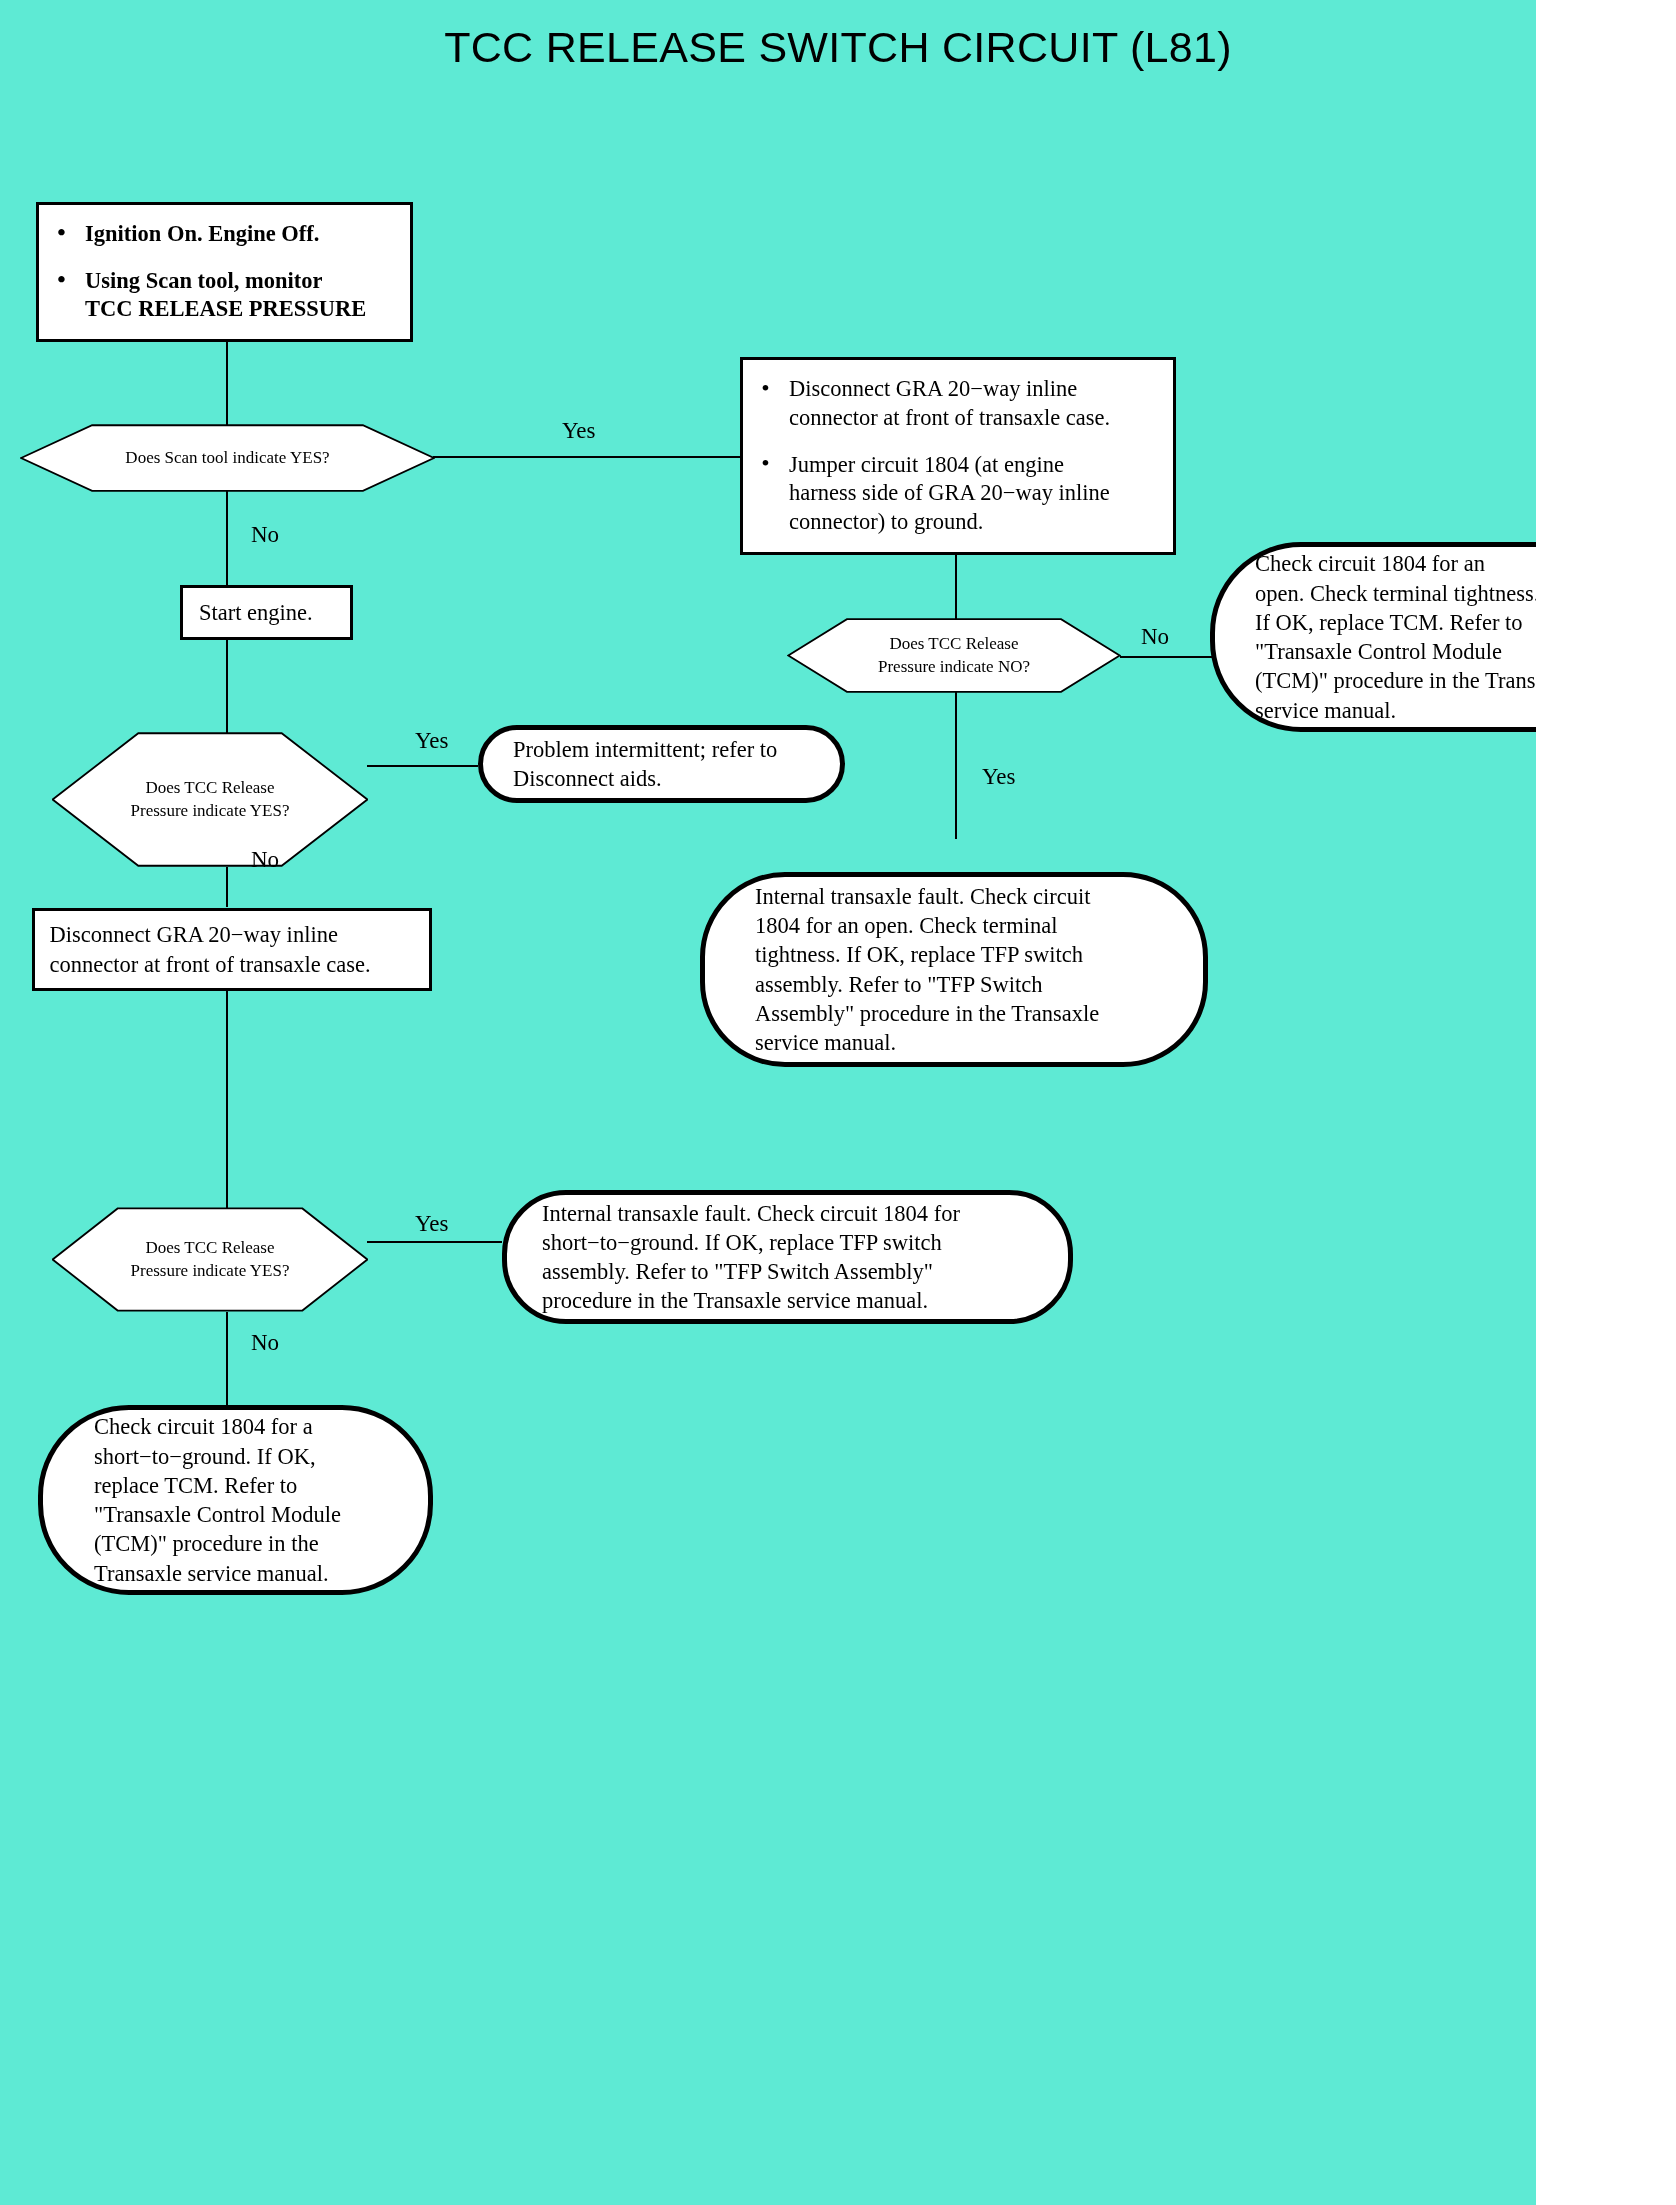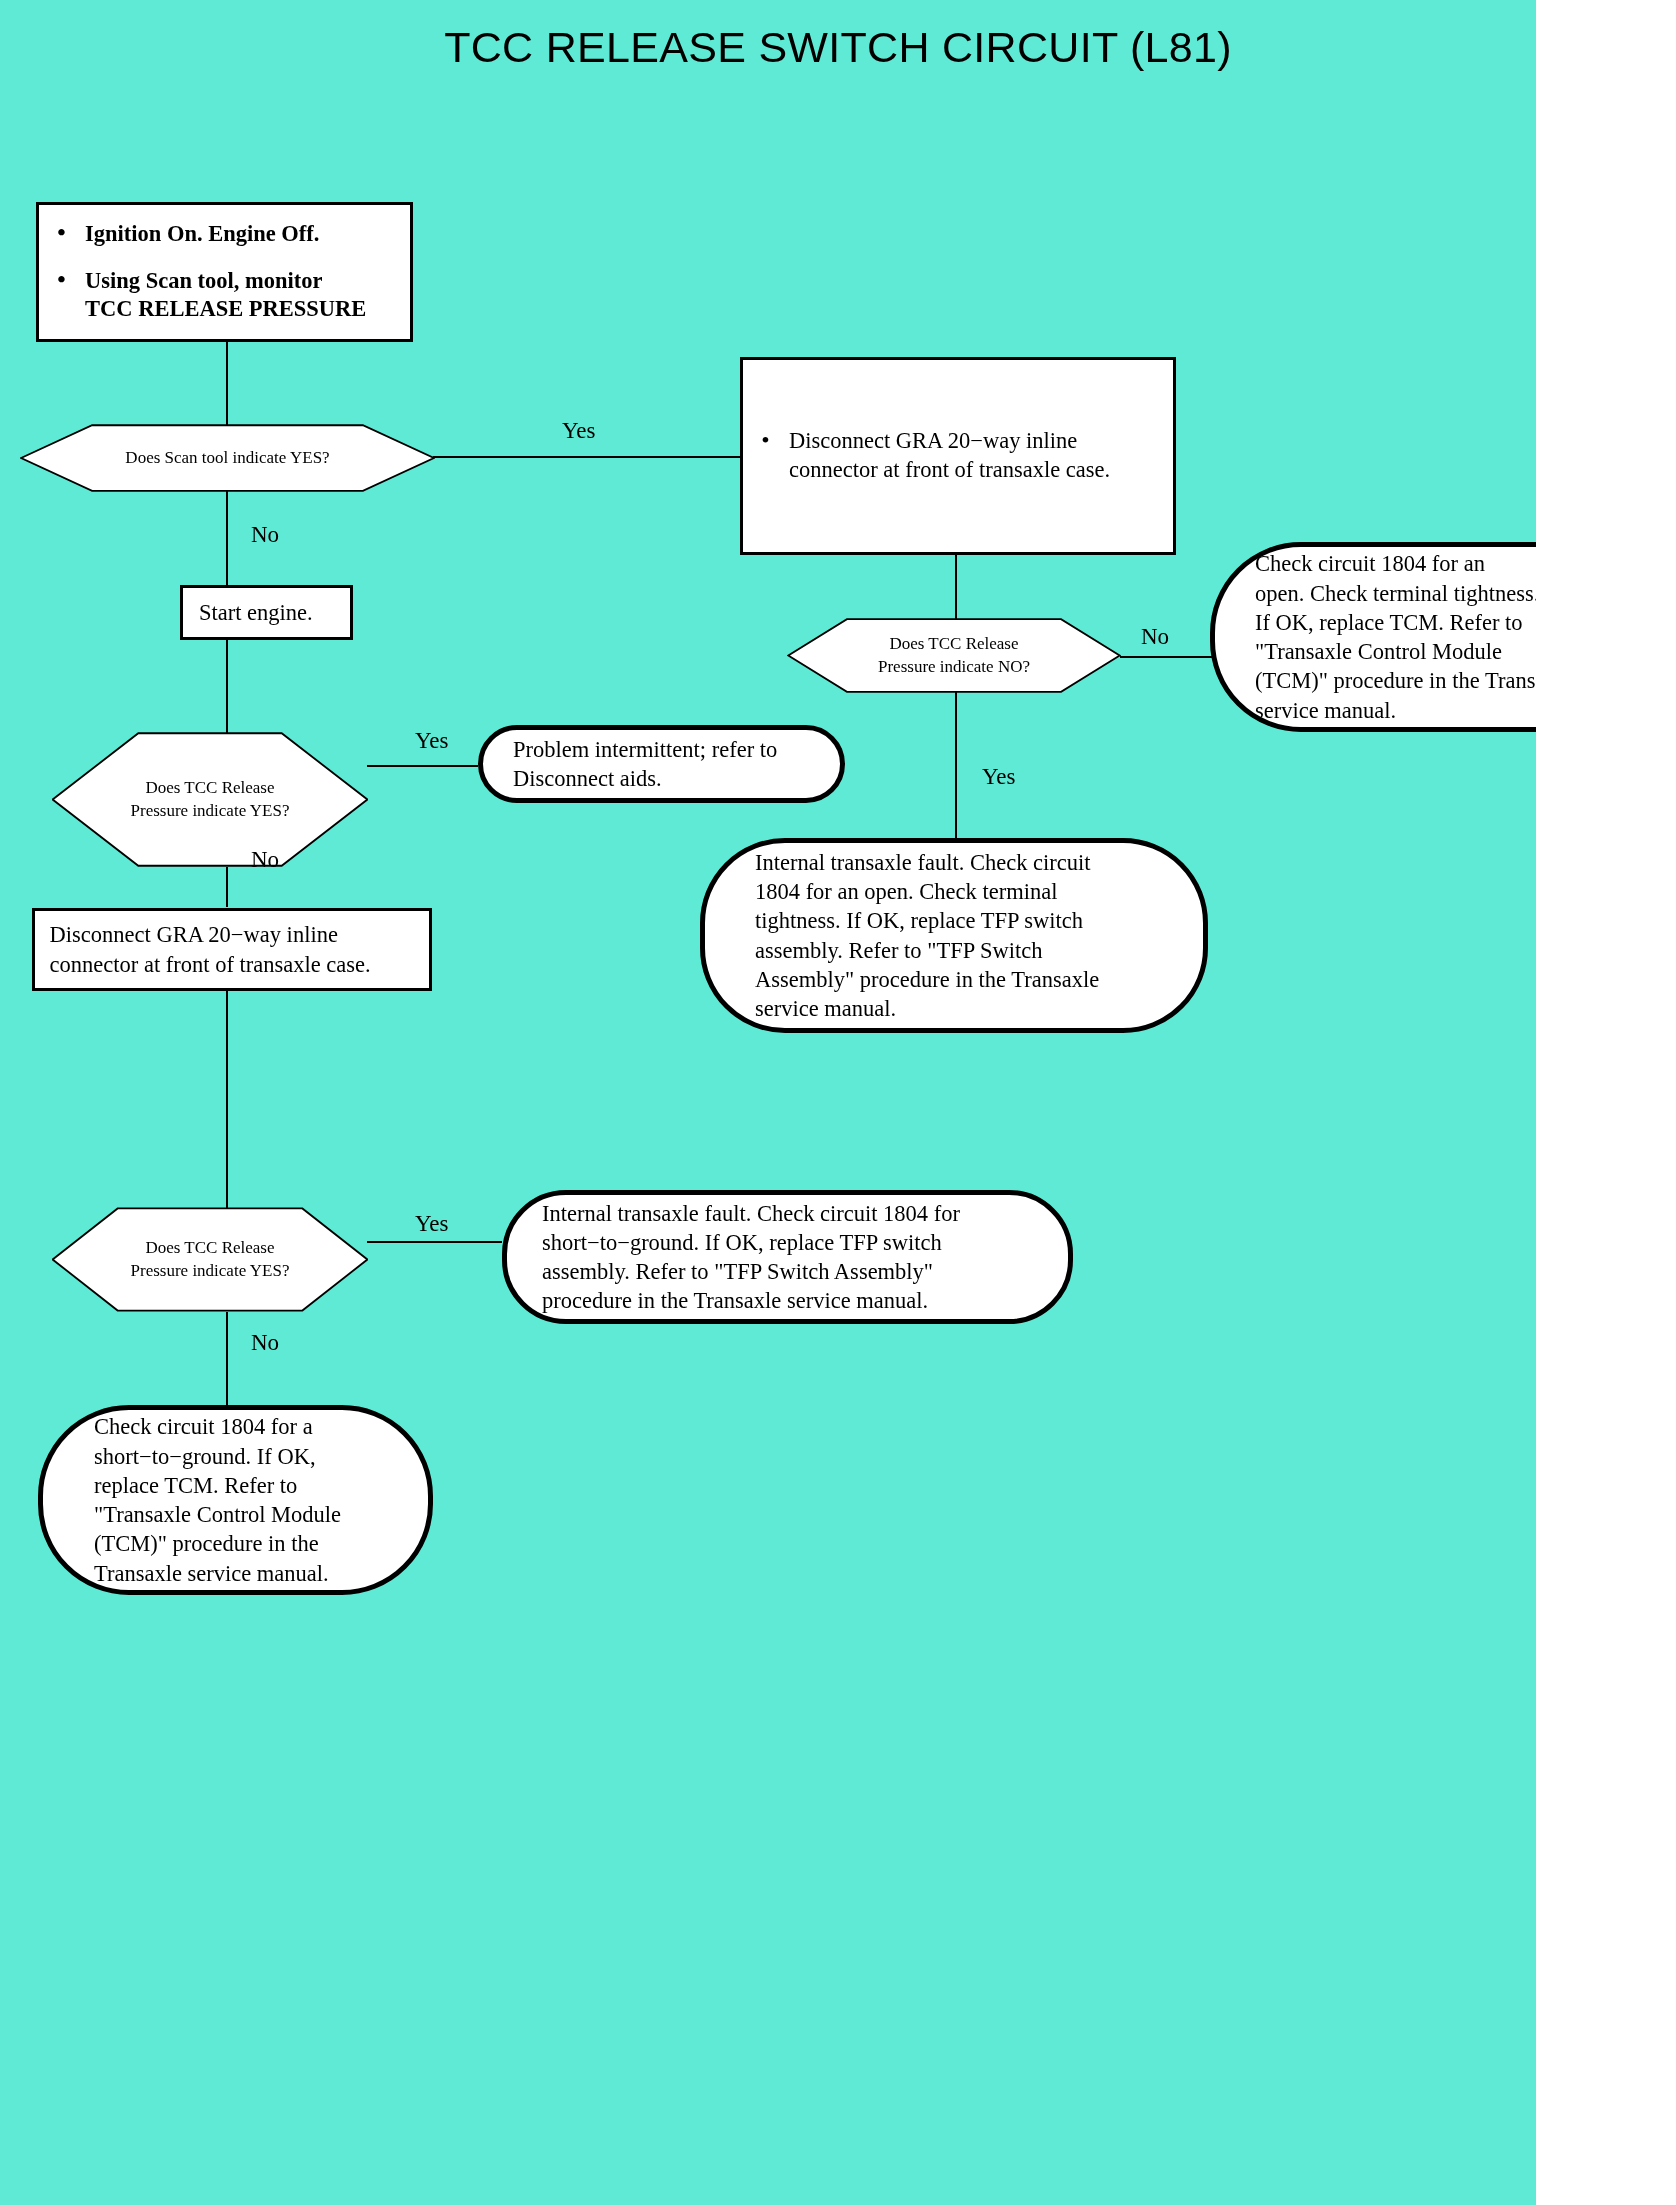--- a/index.html
+++ b/index.html
@@ -178,20 +178,23 @@
     </svg>
     <div class="dec-label">Does Scan tool indicate YES?</div>
   </div>
   <div class="branch-label" style="left:562px; top:419px;">Yes</div>
   <div class="branch-label" style="left:251px; top:523px;">No</div>
 
   <div class="process" style="left:740px; top:357px; width:436px; height:198px; padding:16px 11px;">
     <ul class="bullets">
       <li>Disconnect GRA 20−way inline
 connector at front of transaxle case.</li>
+      <li>Jumper circuit 1804 (at engine
+harness side of GRA 20−way inline
+connector) to ground.</li>
     </ul>
   </div>
 
   <div class="decision" style="left:787px; top:618px; width:334px; height:75px;">
     <svg width="334" height="75" viewBox="0 0 550 124">
       <polygon points="1,62 98,2 452,2 549,62 452,122 98,122" fill="#ffffff" stroke="#000000" stroke-width="3"></polygon>
     </svg>
     <div class="dec-label" style="padding:0 43px;">Does TCC Release
 Pressure indicate NO?</div>
   </div>
@@ -200,21 +203,21 @@
 
   <div class="terminal" style="left:1210px; top:542px; width:422px; height:190px; border-radius:91px; padding:4px 40px;">
     <div class="node-text">Check circuit 1804 for an
 open. Check terminal tightness.
 If OK, replace TCM. Refer to
 "Transaxle Control Module
 (TCM)" procedure in the Transaxle
 service manual.</div>
   </div>
 
-  <div class="terminal" style="left:700px; top:838px; width:508px; height:195px; border-radius:85px; padding:0 50px;">
+  <div class="terminal" style="left:700px; top:872px; width:508px; height:195px; border-radius:85px; padding:0 50px;">
     <div class="node-text">Internal transaxle fault. Check circuit
 1804 for an open. Check terminal
 tightness. If OK, replace TFP switch
 assembly. Refer to "TFP Switch
 Assembly" procedure in the Transaxle
 service manual.</div>
   </div>
 
   <div class="process" style="left:142px; top:585px; width:173px; height:55px; padding:0 16px;margin-left:38px;">
     <div class="node-text">Start engine.</div>

